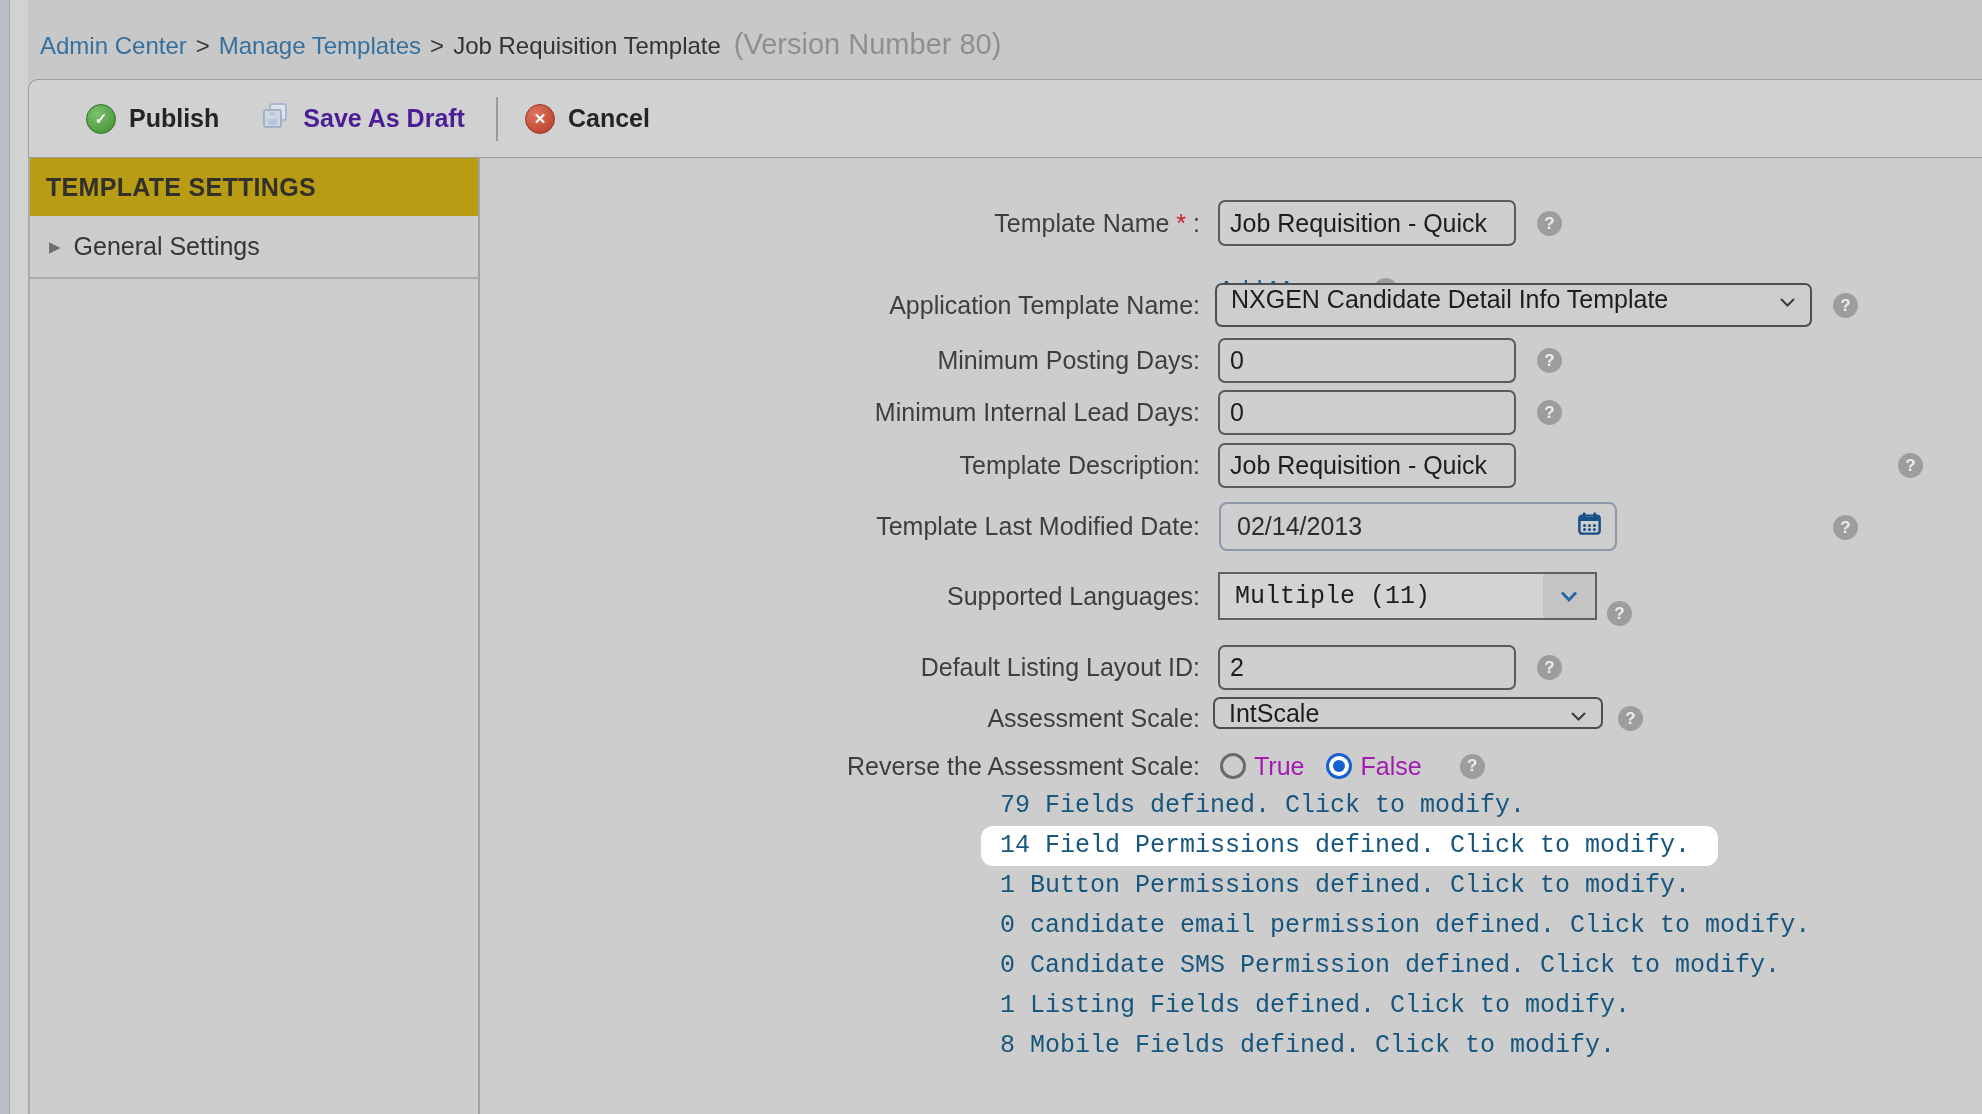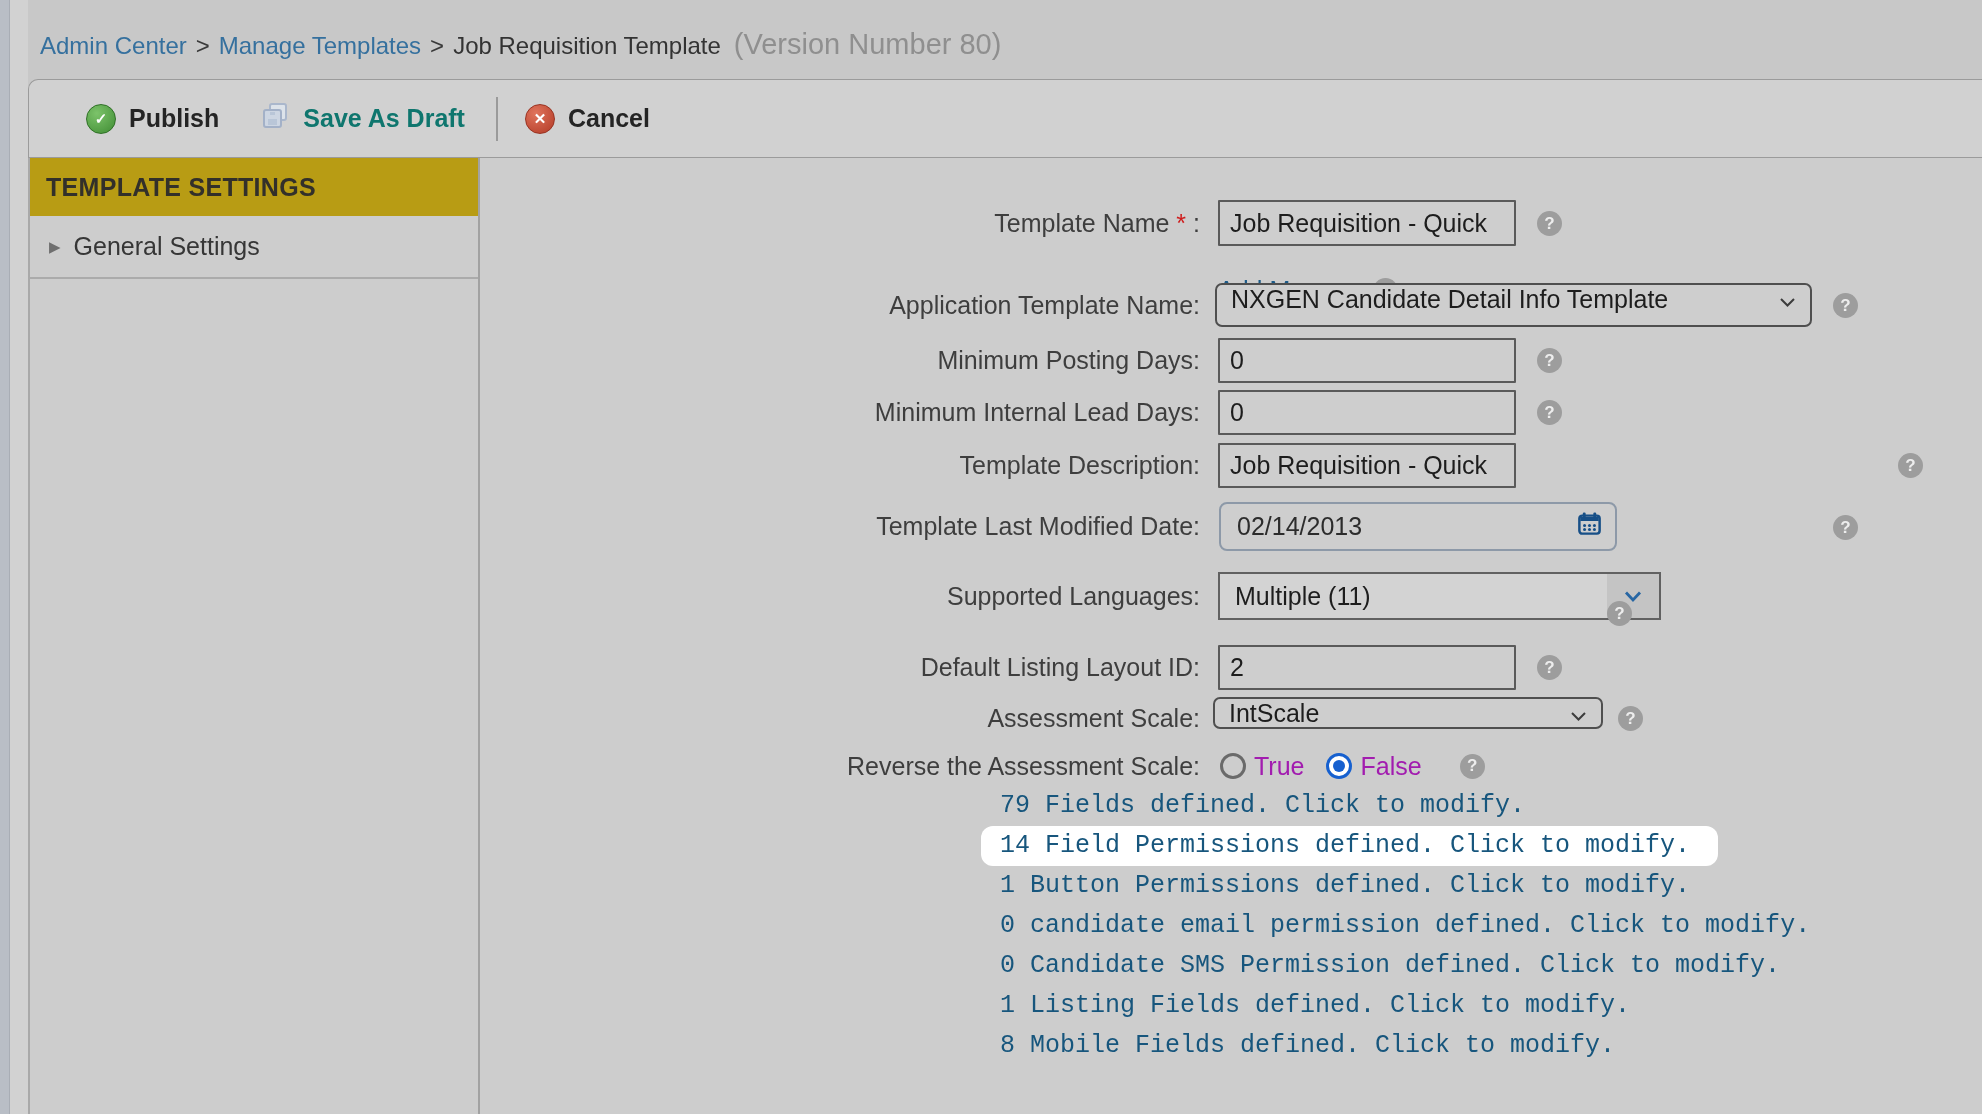--- a/index.html
+++ b/index.html
@@ -17,21 +17,21 @@
   #breadcrumb .bc-link{color:#35709e;cursor:pointer;}
   #breadcrumb .bc-sep{color:#3a3a3a;}
   #breadcrumb .bc-current{color:#333;}
   #breadcrumb .bc-version{color:#8f8f8f;font-size:29px;margin-left:4px;}
 
   
   #toolbar{left:28px;top:79px;width:1954px;height:79px;background:#d1d1d1;
            border:1px solid #9b9b9b;border-right:none;border-top-left-radius:10px;
            display:flex;align-items:center;padding-left:57px;}
   .tbtn{display:flex;align-items:center;gap:13px;font-size:25px;font-weight:bold;color:#242424;cursor:pointer;}
-  .tbtn.disabled{color:#0f766e;cursor:default;}
+  .tbtn.disabled{color:#4c1d95;cursor:default;}
   .circle-ic{width:28px;height:28px;border-radius:50%;display:flex;align-items:center;justify-content:center;
              color:#fff;font-size:15px;font-weight:bold;flex:none;}
   .circle-ic.green{background:radial-gradient(circle at 35% 30%,#7cc36a,#3f8c33);border:1px solid #2f7026;}
   .circle-ic.red{background:radial-gradient(circle at 35% 30%,#e0745c,#b23a26);border:1px solid #993322;}
   .tdivider{width:2px;height:44px;background:#9a9a9a;margin:0 27px 0 31px;}
   .tspace1{width:41px;}
 
   
   #sidebar{left:28px;top:158px;width:452px;height:956px;background:#cdcdcd;
            border-left:2px solid #a9a9a9;border-right:2px solid #a2a2a2;}
@@ -40,21 +40,21 @@
   .side-row{height:61px;border-bottom:2px solid #ababab;display:flex;align-items:center;
             padding-left:19px;gap:13px;font-size:25px;color:#363636;cursor:pointer;}
   .expander{font-size:15px;color:#6f6f6f;}
 
   
   #main{left:480px;top:158px;width:1502px;height:956px;background:#cdcdcd;}
   .frow{position:absolute;left:0;width:1502px;}
   .flabel{position:absolute;left:0;width:720px;text-align:right;font-size:25px;color:#3e3e3e;white-space:nowrap;}
   .req{color:#cf1d1d;}
   .ctrl{position:absolute;box-sizing:border-box;}
-  input.txt{background:#cecece;border:2px solid #5a5a5a;border-radius:1px;font-size:25px;color:#1d1d1d;
+  input.txt{background:#cecece;border:2px solid #5a5a5a;border-radius:7px;font-size:25px;color:#1d1d1d;
             padding:0 10px;font-family:"Liberation Sans",sans-serif;outline:none;box-sizing:border-box;}
   .sel{background:#cecece;border:2px solid #4f4f4f;border-radius:7px;display:flex;align-items:flex-start;
        justify-content:space-between;padding:0 14px;font-size:25px;color:#1d1d1d;cursor:pointer;}
   .datebox{background:#cecece;border:2px solid #8d99a8;border-radius:8px;display:flex;align-items:center;
            justify-content:space-between;padding:0 12px 0 16px;font-size:25px;color:#2c2c2c;}
   .langbox{background:#d3d3d3;border:2px solid #616161;display:flex;align-items:stretch;
            font-size:25px;color:#1d1d1d;cursor:pointer;}
   .langtext{flex:1;display:flex;align-items:center;padding-left:15px;}
   .langchev{width:52px;background:#c4c4c4;display:flex;align-items:center;justify-content:center;}
   .help{position:absolute;width:25px;height:25px;border-radius:50%;background:#9d9d9d;color:#ededed;
@@ -182,21 +182,21 @@
             <circle cx="12" cy="17.4" r="1.35" fill="#174f87"></circle>
             <circle cx="16.4" cy="17.4" r="1.35" fill="#174f87"></circle>
         </svg>
       </span>
     </div>
     <div class="help" style="left:1353px;top:13px;">?</div>
   </div>
 
   <div class="frow" style="top:414px;height:48px;">
     <div class="flabel" style="line-height:48px;">Supported Languages:</div>
-    <div class="langbox ctrl" style="left:738px;top:0;width:443px;height:48px;">
+    <div class="langbox ctrl" style="left:738px;top:0;width:379px;height:48px;font-family:Liberation Mono, monospace;">
       <span class="langtext">Multiple (11)</span>
       <span class="langchev">
         <svg width="20" height="13" viewBox="0 0 20 13">
             <polyline points="3,2.5 10,10 17,2.5" fill="none" stroke="#2766a3" stroke-width="2.8"></polyline>
           </svg>
       </span>
     </div>
     <div class="help" style="left:1127px;top:29px;">?</div>
   </div>
 

